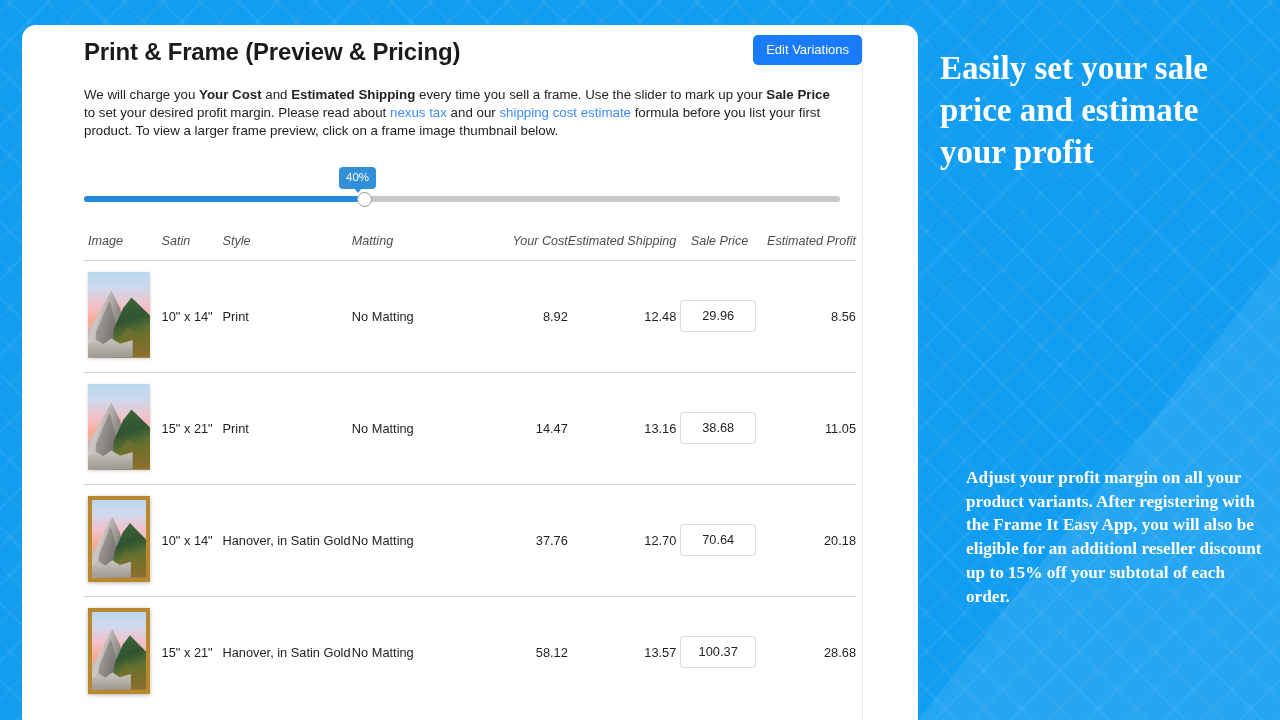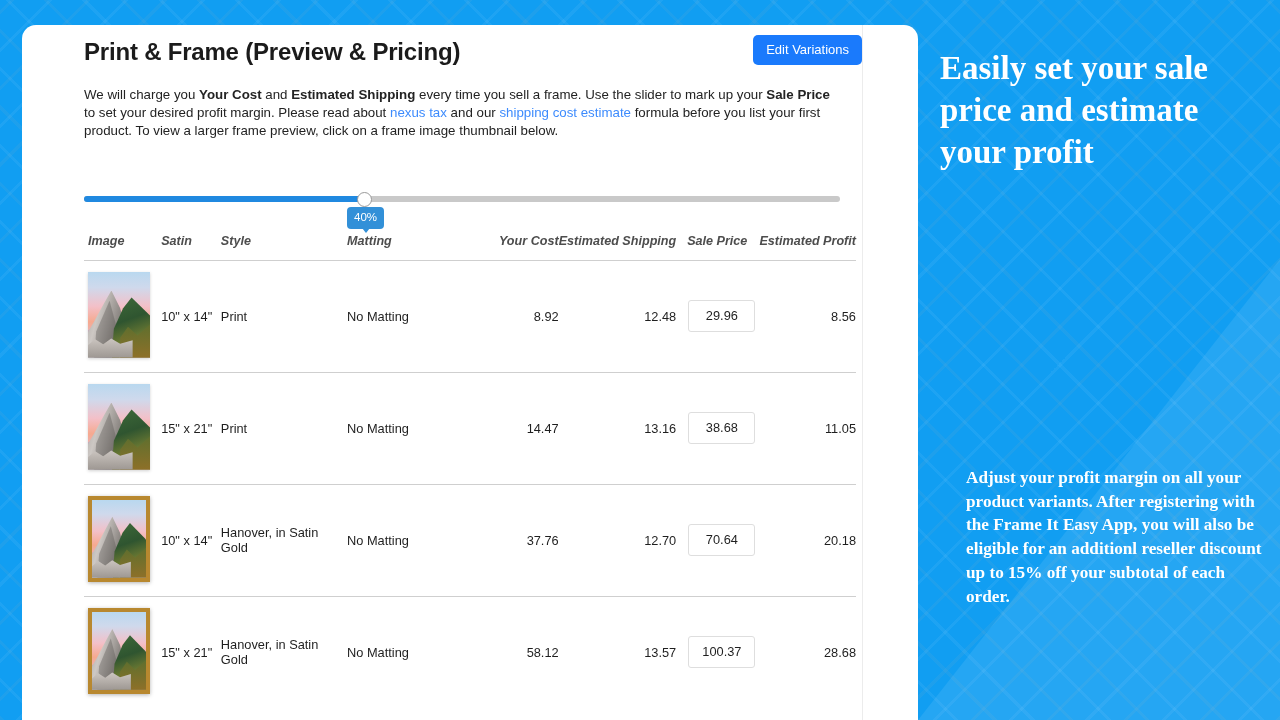--- a/index.html
+++ b/index.html
@@ -193,21 +193,21 @@
   }
 
   
   .pricing-table {
     margin-top: 23px;
     width: 772px;
     border-collapse: collapse;
   }
   .pricing-table thead th {
     font-style: italic;
-    font-weight: bold;
+    font-weight: normal;
     font-size: 12.6px;
     color: #4d4d4d;
     padding-bottom: 12px;
     border-bottom: 1px solid #cfcfcf;
     white-space: nowrap;
   }
   .pricing-table tbody td {
     border-bottom: 1px solid #cfcfcf;
     font-size: 12.8px;
     color: #1f1f1f;
@@ -301,21 +301,21 @@
     position: absolute;
     left: 0; bottom: 0;
     width: 72%; height: 26%;
     background: linear-gradient(180deg, #d3cdc8, #9d9792);
     clip-path: polygon(0% 44%, 16% 18%, 34% 40%, 52% 14%, 72% 38%, 100% 22%, 100% 100%, 0% 100%);
   }
 
   
   .sale-input {
     display: inline-block;
-    width: 67px;
+    width: 76px;
     padding: 7px 9px 8px 9px;
     border: 1px solid #dedede;
     border-radius: 3px;
     background: #ffffff;
     font-size: 12.8px;
     color: #1f1f1f;
     text-align: center;
     font-family: "Liberation Sans", sans-serif;
     cursor: text;
   }
@@ -367,21 +367,21 @@
 
       <div class="header-row">
         <div class="page-title">Print &amp; Frame (Preview &amp; Pricing)</div>
         <button class="edit-variations-btn">Edit Variations</button>
       </div>
 
       <p class="intro"><span>We will charge you </span><b>Your Cost</b><span> and </span><b>Estimated Shipping</b><span> every time you sell a frame. Use the slider to mark up your </span><b>Sale Price</b><span> to set your desired profit margin. Please read about </span><a href="#">nexus tax</a><span> and our </span><a href="#">shipping cost estimate</a><span> formula before you list your first product. To view a larger frame preview, click on a frame image thumbnail below.</span></p>
 
 
       <div class="slider-wrap">
-        <div class="slider-bubble" style="left: 263px; margin-top: 40px;">40%</div>
+        <div class="slider-bubble" style="left: 255px;">40%</div>
         <div class="slider-track"></div>
         <div class="slider-fill" style="width: 281px;"></div>
         <div class="slider-thumb" style="left: 273px;"></div>
       </div>
 
       <table class="pricing-table">
         <thead>
           <tr>
             <th class="th-image">Image</th>
             <th class="th-size">Satin</th>

